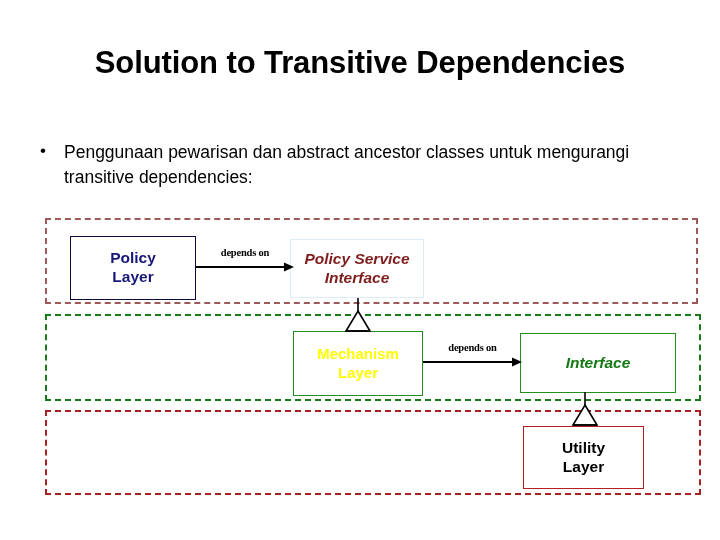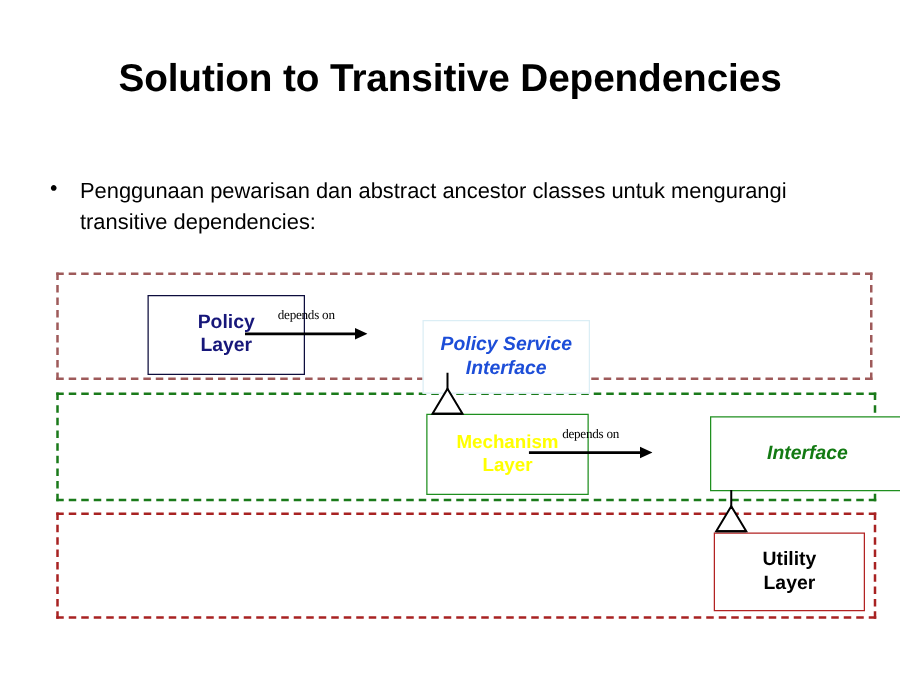--- a/index.html
+++ b/index.html
@@ -81,35 +81,34 @@
   
   .box {
     position: absolute;
     box-sizing: border-box;
     display: flex;
     flex-direction: column;
     justify-content: center;
     text-align: center;
     background: #ffffff;
     line-height: 1.22;
-    margin-left: 48px;
   }
   .box span { display: block; white-space: nowrap; }
 
   #box-policy-layer {
     left: 70px;  top: 236px;  width: 126px;  height: 64px;
     border: 1.6px solid #0d0d3d;
     color: #17177a;
     font-size: 15.5px;
     font-weight: bold;
   }
   #box-policy-service {
-    left: 290px; top: 256px; width: 134px; height: 59px;
+    left: 290px; top: 239px; width: 134px; height: 59px;
     border: 1.3px solid #dbeef5;
-    color: #1d4ed8;
+    color: #7f1d1d;
     font-size: 15.5px;
     font-weight: bold;
     font-style: italic;
   }
   #box-mechanism-layer {
     left: 293px; top: 331px; width: 130px; height: 65px;
     border: 1.6px solid #1f8f1f;
     color: #ffff00;
     font-size: 15px;
     font-weight: bold;
@@ -135,21 +134,21 @@
   #dep-arrow-policy    { left: 196px; top: 247px; width: 98px;  height: 28px; }
   #dep-arrow-mechanism { left: 423px; top: 342px; width: 99px;  height: 28px; }
   .dep-label {
     position: absolute;
     left: 0;
     top: 0;
     width: 100%;
     text-align: center;
     font-family: "Liberation Serif", serif;
     font-size: 10.5px;
-    font-weight: normal;
+    font-weight: bold;
     color: #000000;
     letter-spacing: -0.2px;
     white-space: nowrap;
   }
   .dep-arrow svg { position: absolute; left: 0; top: 13px; }
 
   
   .inherit { position: absolute; }
   #inherit-policy-mechanism { left: 336px; top: 298px; width: 44px; height: 36px; }
   #inherit-mechanism-utility { left: 563px; top: 392px; width: 44px; height: 36px; }

